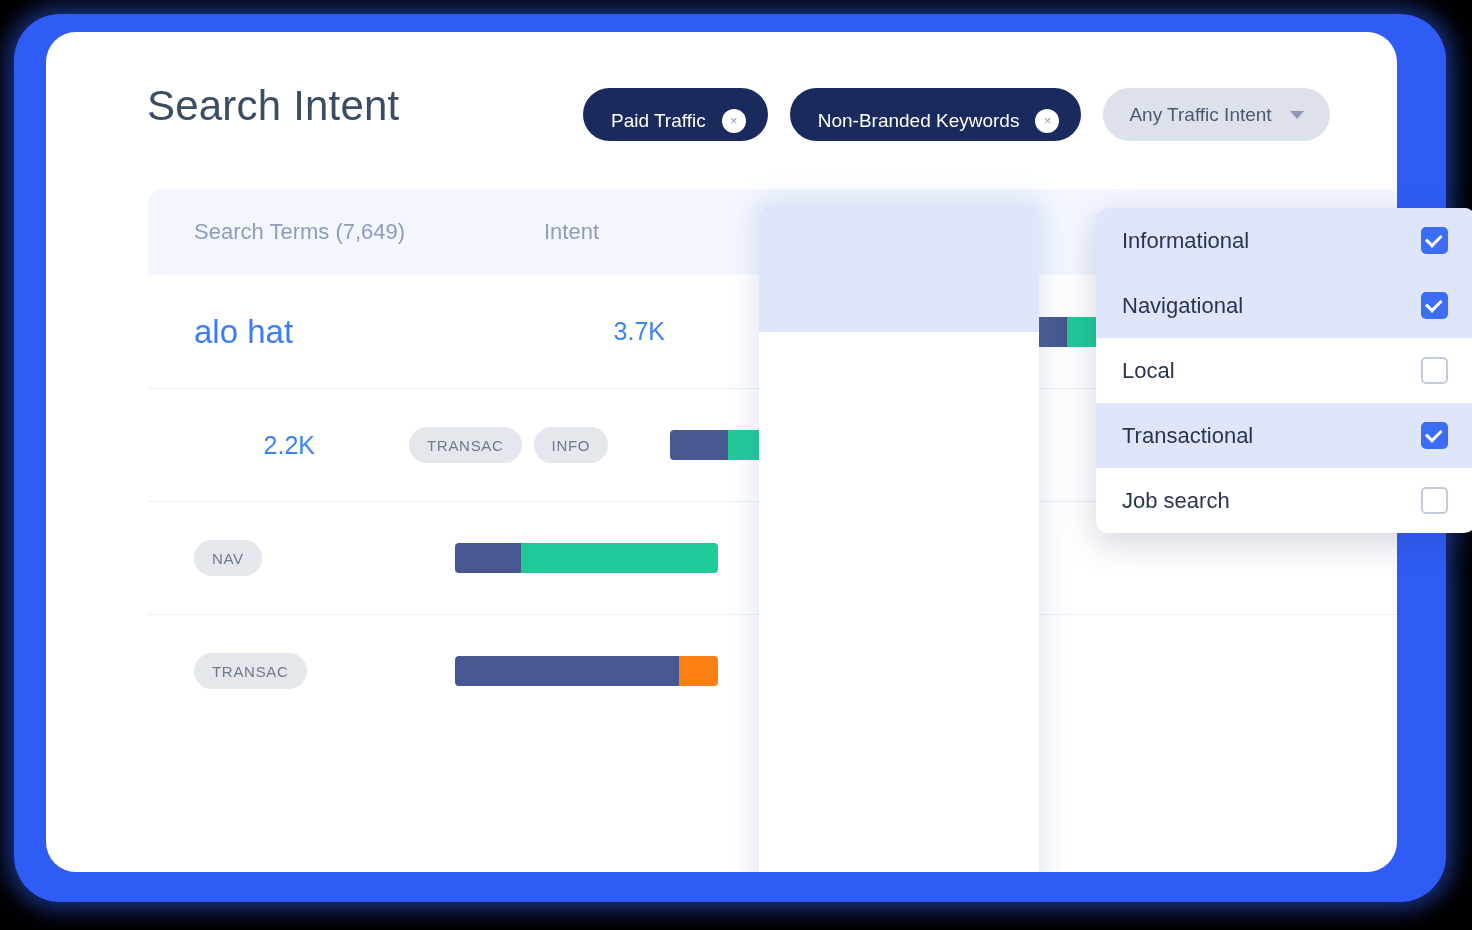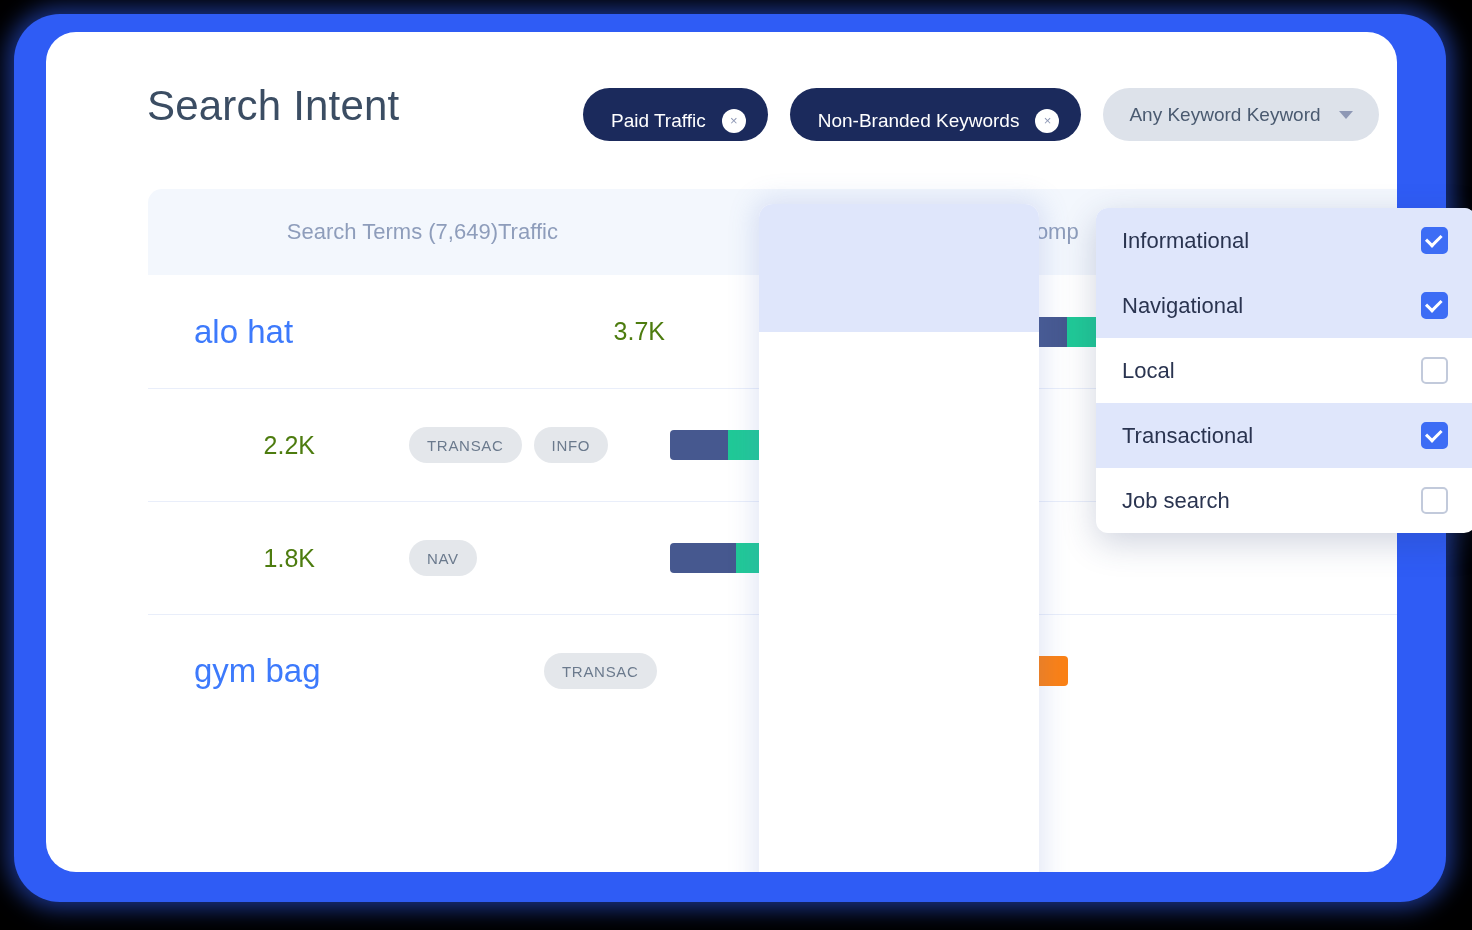--- a/index.html
+++ b/index.html
@@ -113,41 +113,41 @@
     background: #f3f7fd;
     border-radius: 14px 14px 0 0;
     align-items: center;
   }
   .th {
     font-size: 22px;
     color: #8e9dbb;
     font-weight: 400;
     white-space: nowrap;
   }
-  .col-term   { width: 350px; padding-left: 46px; text-align: right; }
+  .col-term   { width: 350px; padding-left: 46px; }
   .col-traffic{ width: 215px; }
   .col-intent { width: 280px; padding-left: 46px; }
   .col-comp   { width: 380px; padding-left: 27px; }
 
   .trow {
     display: flex;
     align-items: center;
     height: 113px;
     border-top: 1px solid #e9eefa;
     background: #ffffff;
   }
   .trow:first-of-type { border-top: none; }
   .cell-term {
     width: 350px; padding-left: 46px;
     font-size: 33px; color: #3d7afc;
     white-space: nowrap; cursor: pointer;
   }
   .cell-traffic {
     width: 215px;
-    font-size: 25px; color: #4d7c0f;
+    font-size: 25px; color: #3b82f6;
     text-align: right; padding-right: 48px;
     white-space: nowrap;
   }
   .cell-intent {
     width: 280px; padding-left: 46px;
     display: flex; align-items: center; gap: 12px;
   }
   .tag {
     display: inline-flex; align-items: center; justify-content: center;
     height: 36px; padding: 0 18px;
@@ -245,29 +245,28 @@
       <div class="chips">
         <div class="chip">
           <span>Paid Traffic</span>
           <span class="chip-x">×</span>
         </div>
         <div class="chip">
           <span>Non-Branded Keywords</span>
           <span class="chip-x">×</span>
         </div>
         <div class="chip-select">
-          <span>Any Keyword Keyword</span>
+          <span>Any Traffic Intent</span>
           <span class="caret"></span>
         </div>
       </div>
 
       <div class="table">
         <div class="thead">
           <div class="th col-term">Search Terms (7,649)</div>
-          <div class="th col-traffic">Traffic</div>
           <div class="th col-intent">Intent</div>
           <div class="th col-comp">Comp</div>
         </div>
         <div id="tbody">
             <div class="trow">
               <div class="cell-term">alo hat</div>
               <div class="cell-traffic">3.7K</div>
               <div class="cell-intent">
                 <span class="tag">TRANSAC</span>
               </div>
@@ -285,33 +284,31 @@
                 <span class="tag">INFO</span>
               </div>
               <div class="cell-comp">
                 <div class="bar">
                   <div class="seg" style="width: 22%; background: rgb(70, 88, 143);"></div>
                   <div class="seg" style="width: 78%; background: rgb(32, 201, 151);"></div>
                 </div>
               </div>
             </div>
             <div class="trow">
-              <div class="cell-traffic">1.8K</div>
               <div class="cell-intent">
                 <span class="tag">NAV</span>
               </div>
               <div class="cell-comp">
                 <div class="bar">
                   <div class="seg" style="width: 25%; background: rgb(70, 88, 143);"></div>
                   <div class="seg" style="width: 75%; background: rgb(32, 201, 151);"></div>
                 </div>
               </div>
             </div>
             <div class="trow">
-              <div class="cell-term">gym bag</div>
               <div class="cell-intent">
                 <span class="tag">TRANSAC</span>
               </div>
               <div class="cell-comp">
                 <div class="bar">
                   <div class="seg" style="width: 85%; background: rgb(70, 88, 143);"></div>
                   <div class="seg" style="width: 15%; background: rgb(251, 129, 21);"></div>
                 </div>
               </div>
             </div>

